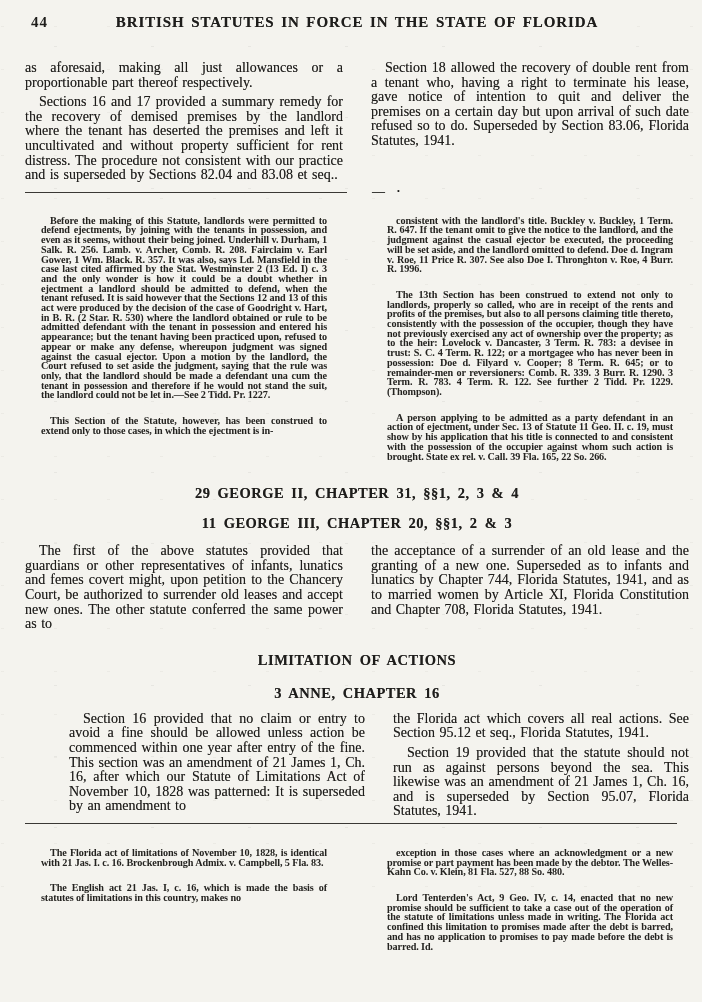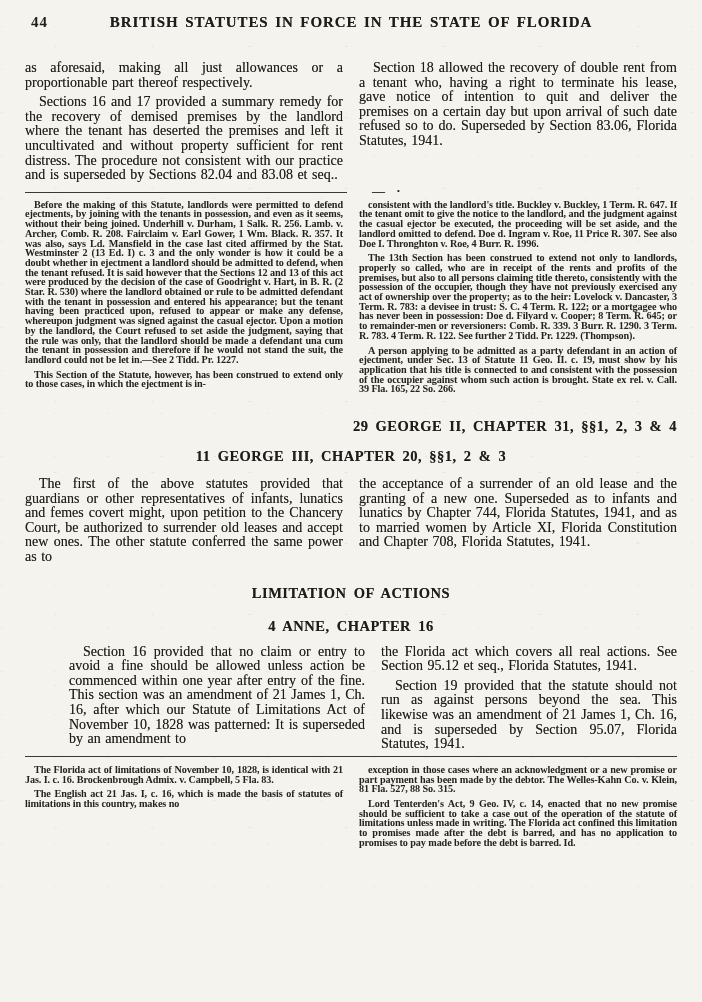--- a/index.html
+++ b/index.html
@@ -4,53 +4,53 @@
 <style>
   html,body{margin:0;padding:0;}
   body{
     width:702px;height:1002px;overflow:hidden;
     background:#f4f3ee;
     font-family:"Liberation Serif","DejaVu Serif",serif;
     color:#1e1d1b;
   }
   .page{
     position:relative;width:702px;height:896px;box-sizing:border-box;
-    padding:12px 25px 0 25px;
+    padding:12px 13px 0 25px;
     background:
       radial-gradient(rgba(120,115,105,0.10) 1px, transparent 1.2px),
       radial-gradient(rgba(120,115,105,0.07) 1px, transparent 1.2px),
       #f4f3ee;
     background-size:97px 71px, 53px 43px;
     background-position:7px 11px, 29px 5px;
   }
   .hdr{position:relative;height:22px;margin-bottom:27px;}
   .pagenum{position:absolute;left:6px;top:2px;font-size:15px;font-weight:bold;letter-spacing:1px;}
   .title{text-align:center;font-size:15px;font-weight:bold;letter-spacing:0.9px;word-spacing:2px;padding-top:2px;
          text-shadow:0 0 0.5px rgba(20,20,20,0.6);}
-  .cols{display:flex;gap:16px;}
+  .cols{display:flex;gap:28px;}
   .col{width:318px;}
   .main p{
     font-size:14px;line-height:14.6px;margin:0;text-align:justify;text-indent:14px;
     text-shadow:0 0 0.4px rgba(25,24,22,0.55);
     word-spacing:1px;
   }
   .main p.flush{text-indent:0;}
   .main p + p{margin-top:5px;}
   .fn p{
-    font-size:10.2px;line-height:9.7px;margin:0;text-align:justify;text-indent:9px;
+    font-size:10.2px;line-height:9.7px;margin:16px;text-align:justify;text-indent:9px;
     font-weight:bold;color:#242320;letter-spacing:-0.1px;
   }
   .fn p + p{margin-top:5px;}
   .heading{
     text-align:center;font-size:14.5px;font-weight:bold;letter-spacing:0.5px;word-spacing:3px;
     text-shadow:0 0 0.5px rgba(20,20,20,0.55);
   }
   .rule-left{width:322px;border:0;border-top:1.5px solid #3a3834;margin:9px 0 7px 0;}
   .rule-full{width:652px;border:0;border-top:1.5px solid #3a3834;margin:4px 0 8px 0;}
-  .sp-a{margin-top:24px;text-align:right;}
+  .sp-a{margin-top:8px;}
   .sp-b{margin-top:13px;}
   .sp-c{margin-top:12px;}
   .sp-d{margin-top:20px;}
   .sp-e{margin-top:16px;}
   .sp-f{margin-top:10px;margin-left:44px;}
   .artifact{position:absolute;left:372px;top:183px;font-weight:bold;font-size:13px;letter-spacing:4px;color:#1a1a18;}
 </style>
 </head>
 <body>
 
@@ -93,38 +93,38 @@
   <div class="cols main sp-c">
     <div class="col">
       <p>The first of the above statutes provided that guardians or other representatives of infants, lunatics and femes covert might, upon petition to the Chancery Court, be authorized to surrender old leases and accept new ones. The other statute conferred the same power as to</p>
     </div>
     <div class="col">
       <p class="flush">the acceptance of a surrender of an old lease and the granting of a new one. Superseded as to infants and lunatics by Chapter 744, Florida Statutes, 1941, and as to married women by Article XI, Florida Constitution and Chapter 708, Florida Statutes, 1941.</p>
     </div>
   </div>
 
   <div class="heading sp-d">LIMITATION OF ACTIONS</div>
-  <div class="heading sp-e">4 ANNE, CHAPTER 16</div>
+  <div class="heading sp-e">3 ANNE, CHAPTER 16</div>
 
   <div class="cols main sp-f">
     <div class="col">
       <p>Section 16 provided that no claim or entry to avoid a fine should be allowed unless action be commenced within one year after entry of the fine. This section was an amendment of 21 James 1, Ch. 16, after which our Statute of Limitations Act of November 10, 1828 was patterned: It is superseded by an amendment to</p>
     </div>
     <div class="col">
       <p class="flush">the Florida act which covers all real actions. See Section 95.12 et seq., Florida Statutes, 1941.</p>
       <p>Section 19 provided that the statute should not run as against persons beyond the sea. This likewise was an amendment of 21 James 1, Ch. 16, and is superseded by Section 95.07, Florida Statutes, 1941.</p>
     </div>
   </div>
 
   <hr class="rule-full">
 
   <div class="cols fn">
     <div class="col">
       <p>The Florida act of limitations of November 10, 1828, is identical with 21 Jas. I. c. 16. Brockenbrough Admix. v. Campbell, 5 Fla. 83.</p>
       <p>The English act 21 Jas. I, c. 16, which is made the basis of statutes of limitations in this country, makes no</p>
     </div>
     <div class="col">
-      <p>exception in those cases where an acknowledgment or a new promise or part payment has been made by the debtor. The Welles-Kahn Co. v. Klein, 81 Fla. 527, 88 So. 315.</p>
+      <p>exception in those cases where an acknowledgment or a new promise or part payment has been made by the debtor. The Welles-Kahn Co. v. Klein, 81 Fla. 527, 88 So. 480.</p>
       <p>Lord Tenterden's Act, 9 Geo. IV, c. 14, enacted that no new promise should be sufficient to take a case out of the operation of the statute of limitations unless made in writing. The Florida act confined this limitation to promises made after the debt is barred, and has no application to promises to pay made before the debt is barred. Id.</p>
     </div>
   </div>
 
 </div>
 
 </body></html>

